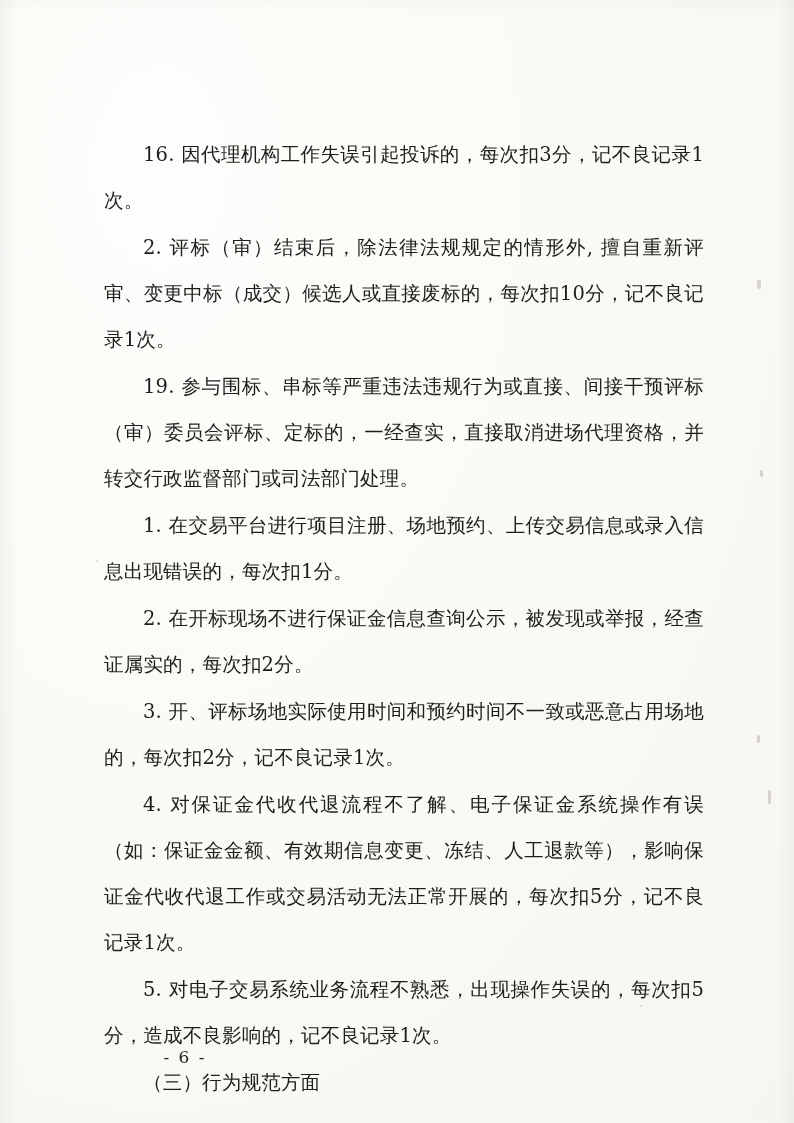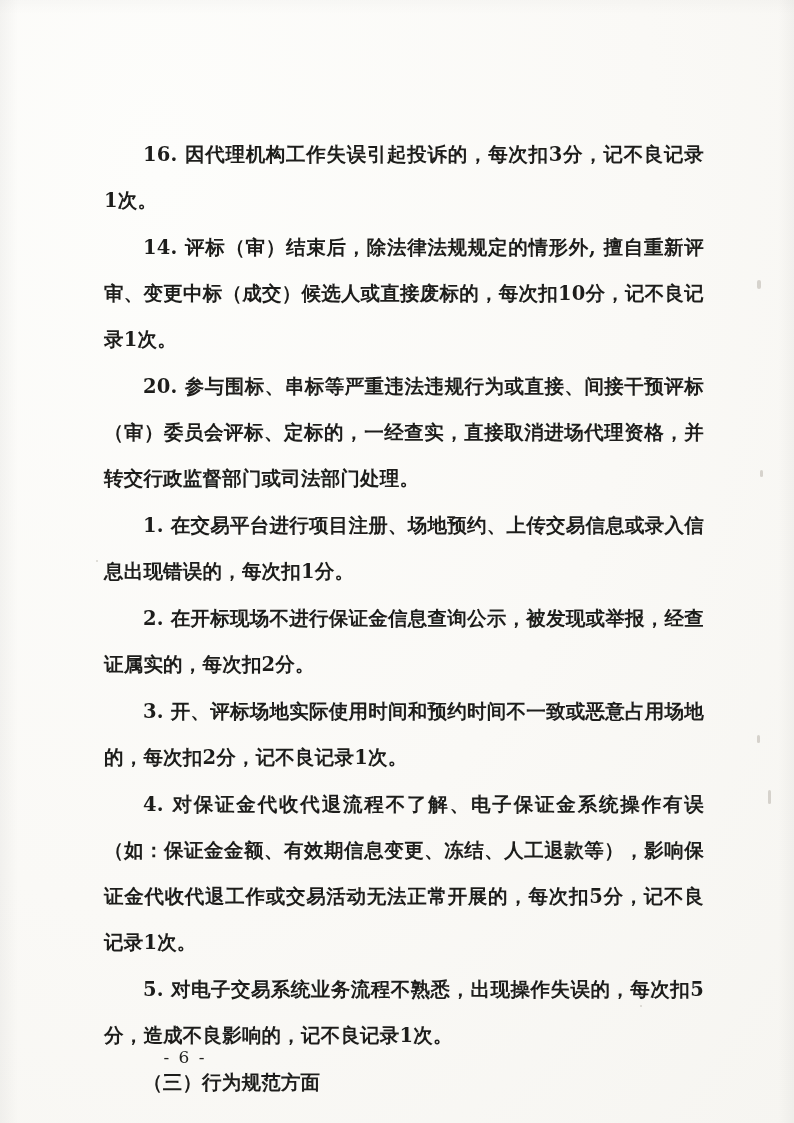--- a/index.html
+++ b/index.html
@@ -45,21 +45,20 @@
   p.para {
     margin: 0 0 1px 0;
     font-size: 19.5px;
     line-height: 46px;
     color: #1d1d1b;
     text-align: justify;
     text-justify: inter-ideograph;
     letter-spacing: 0.2px;
     text-indent: 2em;
     font-family: "DejaVu Serif", "Liberation Serif", serif;
-    font-weight: bold;
   }
   p.para.sub {
     text-indent: 2em;
   }
   .footer {
     position: absolute;
     left: 0;
     right: 0;
     bottom: 56px;
     text-align: center;
@@ -82,22 +81,22 @@
 
   <div class="speck" style="left:757px; top:280px; width:4px; height:9px; border-radius:2px;"></div>
   <div class="speck" style="left:760px; top:470px; width:3px; height:7px; border-radius:2px;"></div>
   <div class="speck" style="left:757px; top:735px; width:3px; height:8px; border-radius:2px;"></div>
   <div class="speck" style="left:768px; top:790px; width:3px; height:14px; border-radius:2px;"></div>
   <div class="speck" style="left:96px; top:560px; width:2px; height:2px;"></div>
   <div class="speck" style="left:640px; top:1005px; width:2px; height:2px;"></div>
 
   <div class="content">
     <p class="para">16. 因代理机构工作失误引起投诉的，每次扣3分，记不良记录1次。</p>
-    <p class="para">14. 评标（审）结束后，除法律法规规定的情形外, 擅自重新评审、变更中标（成交）候选人或直接废标的，每次扣10分，记不良记录1次。</p>
-    <p class="para">20. 参与围标、串标等严重违法违规行为或直接、间接干预评标（审）委员会评标、定标的，一经查实，直接取消进场代理资格，并转交行政监督部门或司法部门处理。</p>
+    <p class="para">2. 评标（审）结束后，除法律法规规定的情形外, 擅自重新评审、变更中标（成交）候选人或直接废标的，每次扣10分，记不良记录1次。</p>
+    <p class="para">19. 参与围标、串标等严重违法违规行为或直接、间接干预评标（审）委员会评标、定标的，一经查实，直接取消进场代理资格，并转交行政监督部门或司法部门处理。</p>
     <p class="para">1. 在交易平台进行项目注册、场地预约、上传交易信息或录入信息出现错误的，每次扣1分。</p>
     <p class="para">2. 在开标现场不进行保证金信息查询公示，被发现或举报，经查证属实的，每次扣2分。</p>
     <p class="para">3. 开、评标场地实际使用时间和预约时间不一致或恶意占用场地的，每次扣2分，记不良记录1次。</p>
     <p class="para">4. 对保证金代收代退流程不了解、电子保证金系统操作有误（如：保证金金额、有效期信息变更、冻结、人工退款等），影响保证金代收代退工作或交易活动无法正常开展的，每次扣5分，记不良记录1次。</p>
     <p class="para">5. 对电子交易系统业务流程不熟悉，出现操作失误的，每次扣5分，造成不良影响的，记不良记录1次。</p>
     <p class="para sub">（三）行为规范方面</p>
   </div>
 
   <div class="footer">
     <span class="page-number-wrap">- 6 -</span>

